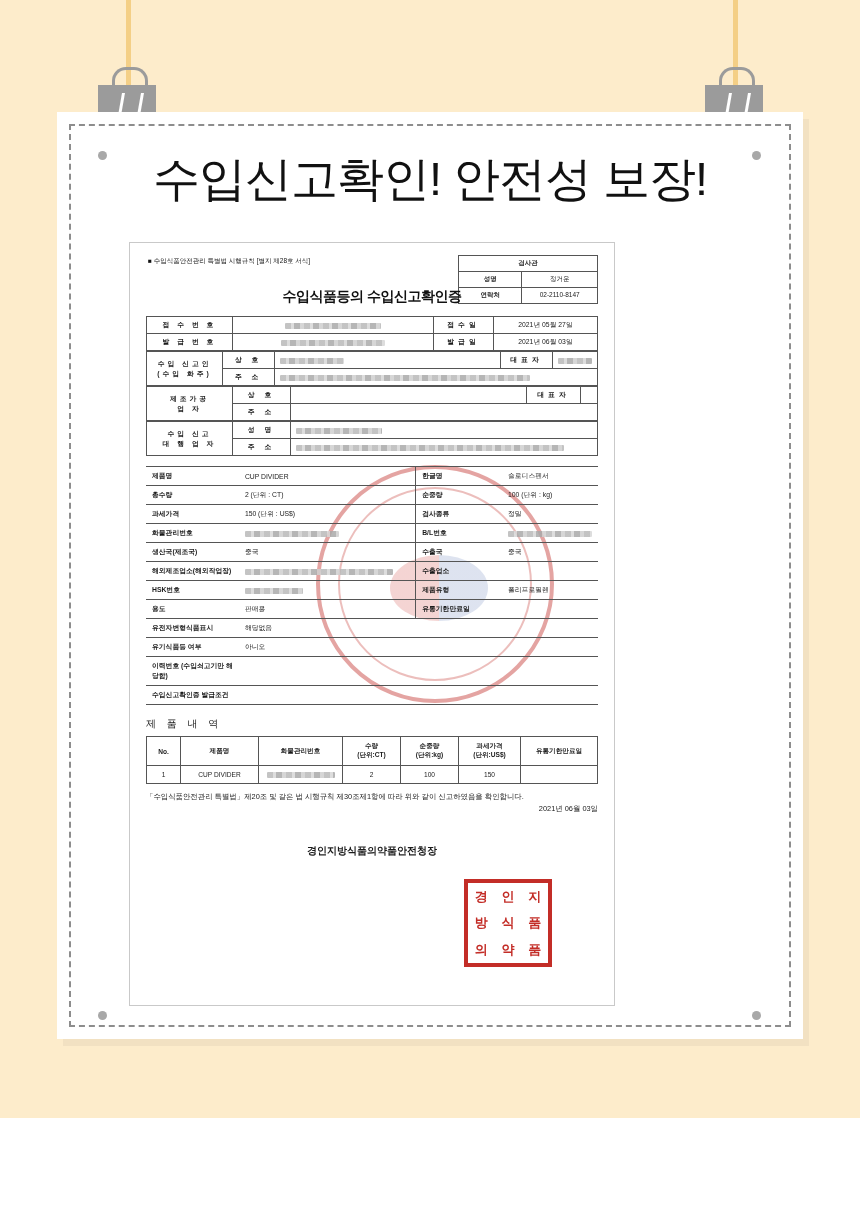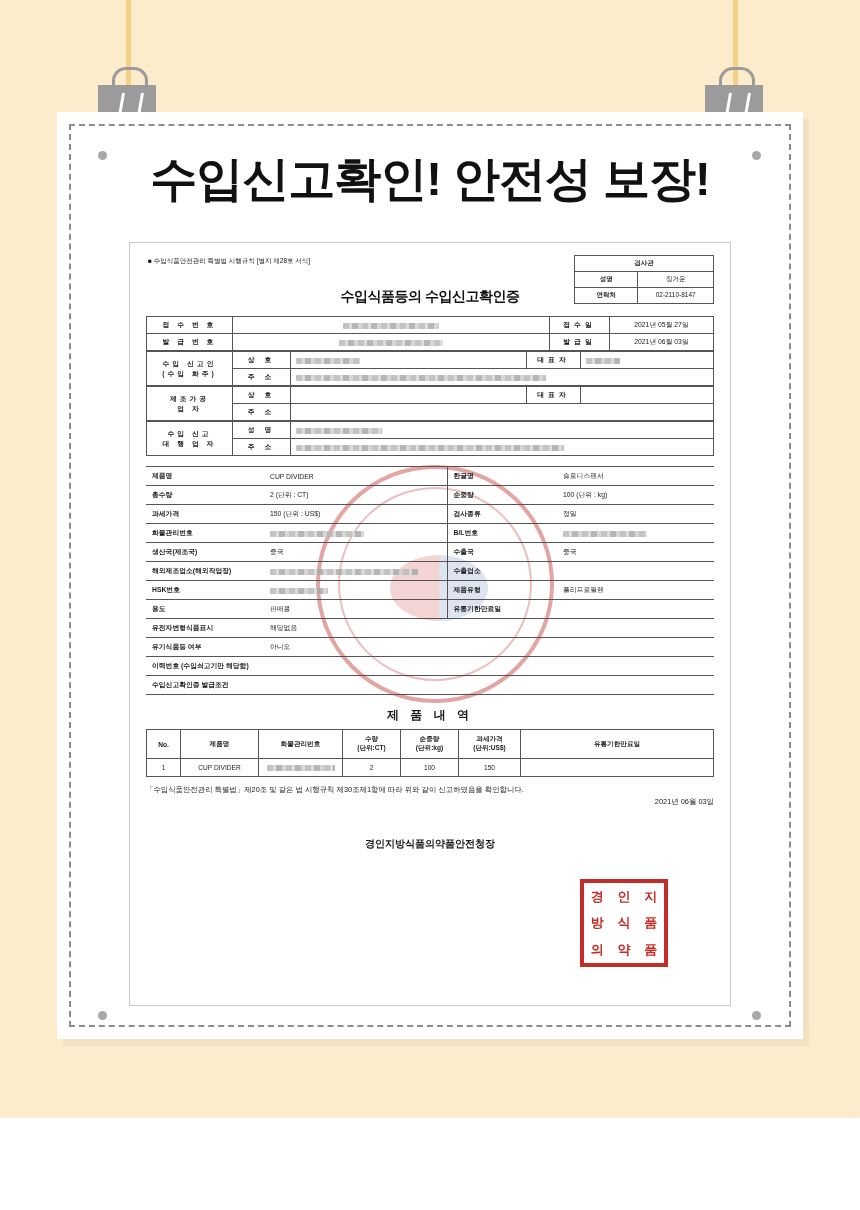--- a/index.html
+++ b/index.html
@@ -59,28 +59,28 @@
     background:#a8a8a8;
   }
   .dot.tl { left:41px; top:39px; }
   .dot.tr { left:695px; top:39px; }
   .dot.bl { left:41px; top:899px; }
   .dot.br { left:695px; top:899px; }
 
   .headline {
     position:absolute; left:0; top:36px; width:746px;
     text-align:center;
-    font-size:47px; font-weight:bold; letter-spacing:-1px;
+    font-size:47px; font-weight:normal; letter-spacing:-1px;
     color:#111111;
     font-family:"Liberation Sans", sans-serif;
   }
 
   
   .cert {
-    position:absolute; left:72px; top:130px; width:602px; height:764px;
+    position:absolute; left:72px; top:130px; width:486px; height:764px;
     background:#ffffff;
     border:1px solid #c9c9c9;
     font-size:7px;
     color:#1a1a1a;
     overflow:hidden;
   }
   .cert-inner { position:relative; width:100%; height:100%; padding:14px 16px; }
 
   
   .watermark {
@@ -140,21 +140,21 @@
     border-top:1px solid #555; border-bottom:1px solid #555;
     padding:4px 6px; font-size:6.8px; height:17px;
   }
   table.detail td.k { font-weight:bold; width:118px; }
   table.detail td.v { width:183px; }
   table.detail td.k2 { font-weight:bold; width:110px; }
   table.detail td.v2 { width:auto; }
   table.detail td.mid { border-left:1px solid #555; }
 
   .sub-title {
-    text-align:center; font-weight:bold; font-size:12px; letter-spacing:4px;
+    font-weight:normal; font-size:10px; letter-spacing:4px;
     margin:12px 0 5px 0; position:relative; z-index:2;
   }
   table.items { width:100%; border-collapse:collapse; position:relative; z-index:2; }
   table.items th, table.items td {
     border:1px solid #555; text-align:center; font-size:6.6px; padding:5px 2px;
   }
   table.items th { font-weight:bold; }
 
   .legal {
     margin-top:7px; font-size:7.4px; line-height:1.7; position:relative; z-index:2;

